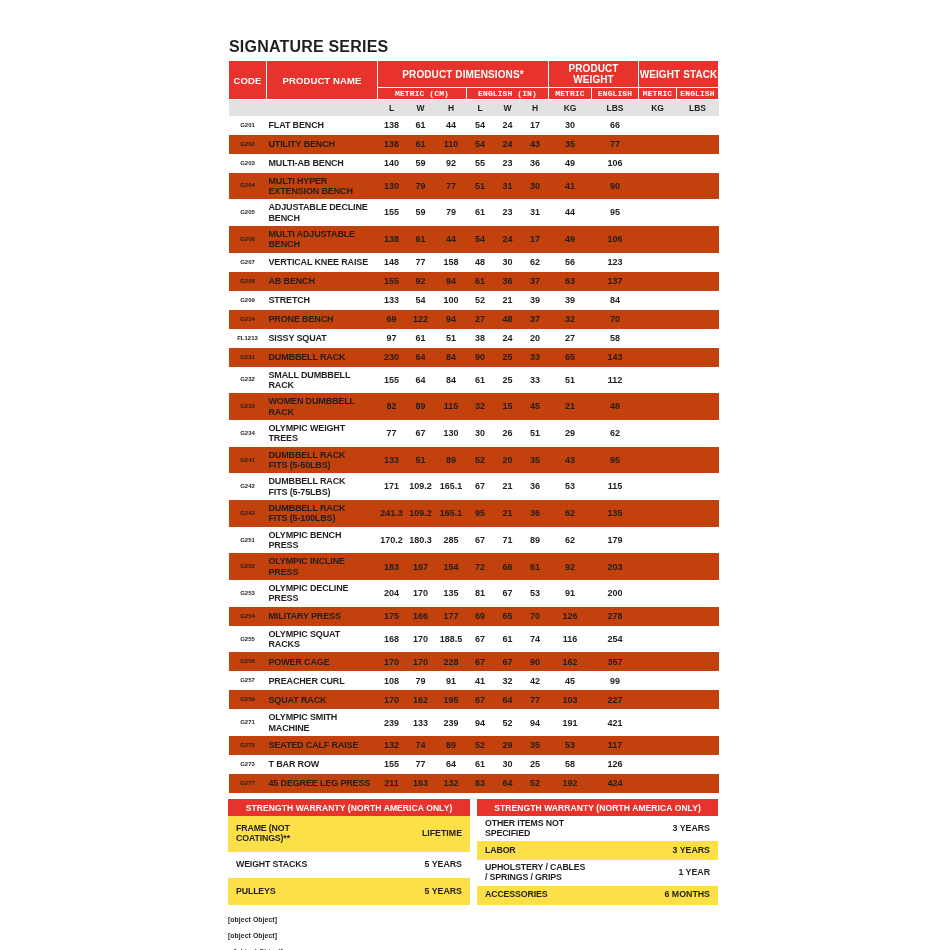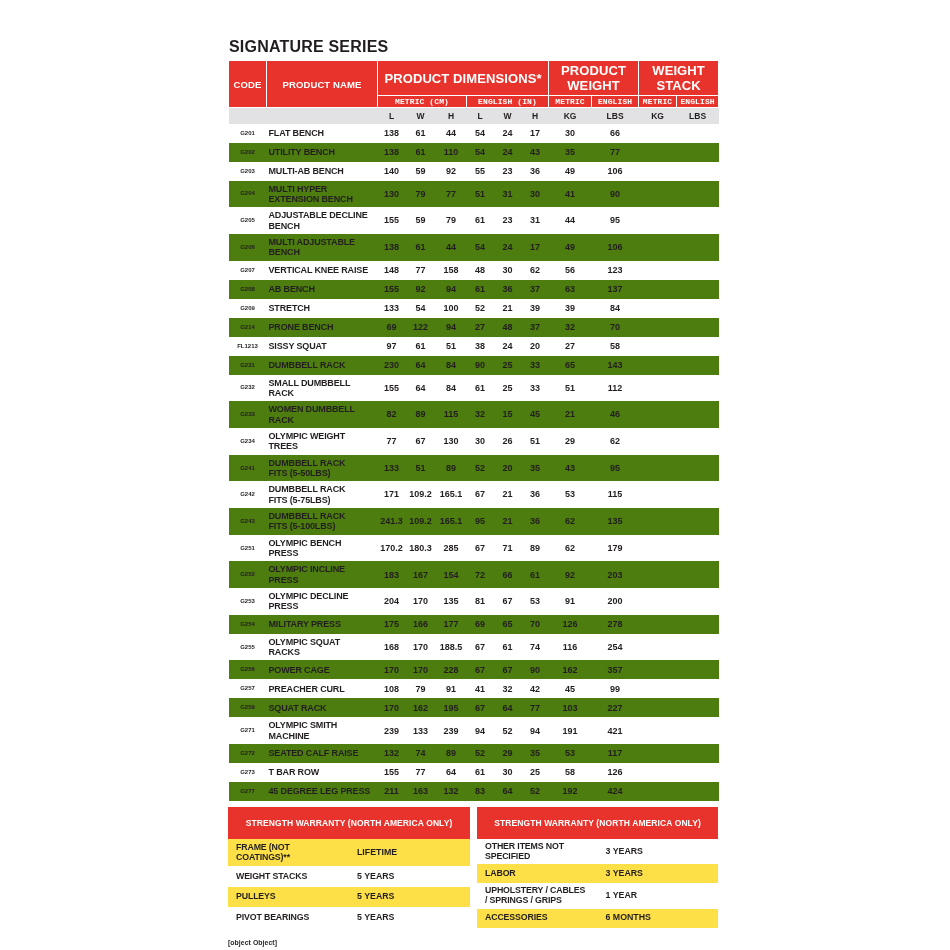--- a/index.html
+++ b/index.html
@@ -10,54 +10,54 @@
   }
   .content { position: absolute; left: 228px; top: 38px; width: 490px; }
 
   .page-title { font-size: 16px; letter-spacing: 0.2px; margin: 0 0 4px 1px; }
 
   table.spec { width: 490px; border-collapse: collapse; table-layout: fixed; }
   table.spec th, table.spec td { overflow: hidden; }
 
   th.red {
     background: #e8332c; color: #ffffff; border: 1.5px solid #ffffff;
-    font-size: 13px; font-weight: 700; text-align: center; padding: 2px 0;
+    font-size: 10px; font-weight: 700; text-align: center; padding: 2px 0;
     letter-spacing: 0.1px;
   }
   tr.hrow1 th { height: 15px; }
   th.red.big { font-size: 9.5px; }
   tr.hrow2 th { height: 12px; font-size: 8px; padding: 1px 0; font-family: Liberation Mono, monospace; }
 
   tr.units td {
     background: #e2e2e4; font-size: 8.5px; text-align: center;
     height: 16px; padding: 2px 0;
   }
 
   tbody.rows td {
     font-size: 9px; text-align: center; vertical-align: middle;
     padding: 3px 0; line-height: 1.15; height: 19px;
   }
   tbody.rows td.code { font-size: 6px; }
   tbody.rows td.pname {
     text-align: left; white-space: pre-line; padding-left: 2px;
     letter-spacing: -0.15px;
   }
-  tbody.rows tr.alt { background: #4d7c0f; }
+  tbody.rows tr.alt { background: #c2410c; }
 
   .warranty-wrap { display: flex; gap: 7px; margin-top: 6px; }
   table.wtable { border-collapse: collapse; table-layout: fixed; }
   table.wtable.wleft  { width: 242px; }
   table.wtable.wright { width: 241px; }
   .whead th {
     background: #e8332c; color: #ffffff; font-size: 8.5px; text-align: center;
-    height: 32px; padding: 2px 0; letter-spacing: 0.1px;
+    height: 17px; padding: 2px 0; letter-spacing: 0.1px;
   }
   table.wtable td { font-size: 8.8px; height: 19px; padding: 3px 8px; line-height: 1.1; }
   table.wtable td.witem { text-align: left; letter-spacing: -0.15px; }
-  table.wtable td.wterm { text-align: left; width: 62px; white-space: nowrap; }
+  table.wtable td.wterm { text-align: right; width: 62px; white-space: nowrap; }
   table.wtable tr.alt { background: #fde047; }
 
   .footnotes { margin-top: 11px; }
   .footnote { font-size: 6.8px; margin-bottom: 9px; letter-spacing: 0.1px; }
   .footnote:last-child { padding-left: 6px; }
 </style>
 </head>
 <body>
 
 <div class="content">
@@ -594,24 +594,20 @@
           <tr>
             <td class="witem">WEIGHT STACKS</td>
             <td class="wterm">5 YEARS</td>
           </tr>
 
           <tr class="alt">
             <td class="witem">PULLEYS</td>
             <td class="wterm">5 YEARS</td>
           </tr>
 
-          <tr>
-            <td class="witem">PIVOT BEARINGS</td>
-            <td class="wterm">5 YEARS</td>
-          </tr>
         </tbody>
     </table>
     <table class="wtable wright">
       <thead>
         <tr class="whead">
           <th colspan="2">STRENGTH WARRANTY (NORTH AMERICA ONLY)</th>
         </tr>
       </thead>
       <tbody>
 

